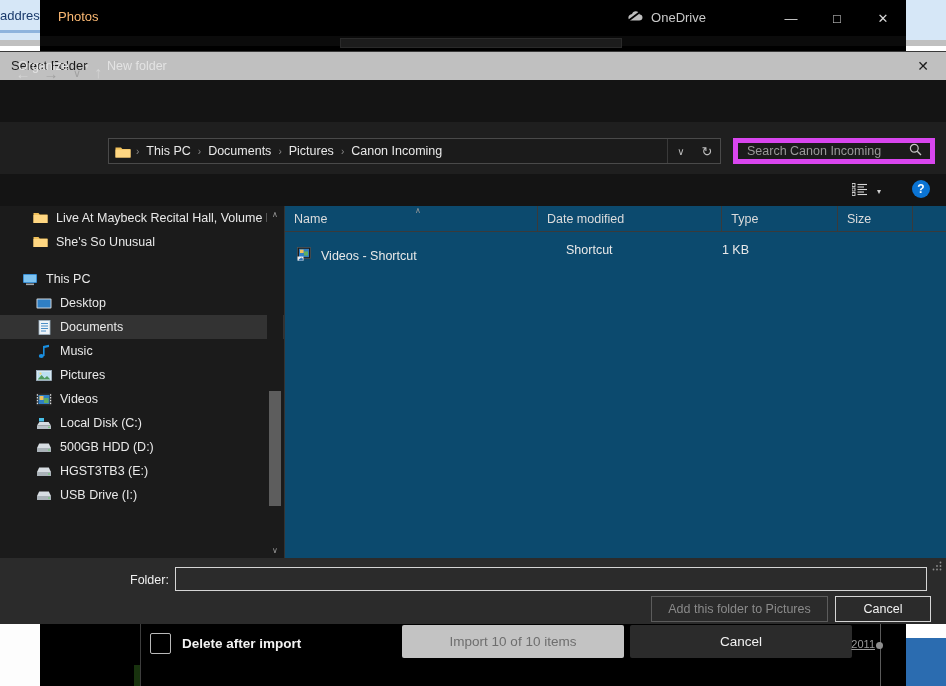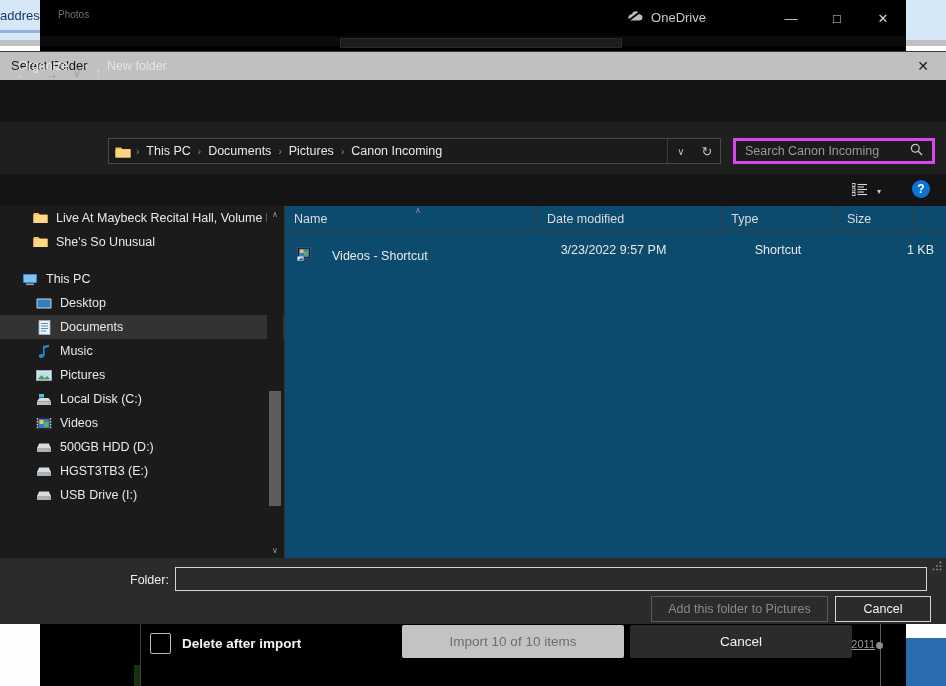--- a/index.html
+++ b/index.html
@@ -91,22 +91,22 @@
   }
   .photos-titlebar {
     position: absolute;
     left: 0; top: 0;
     width: 866px; height: 36px;
     background: #000000;
   }
   .photos-title {
     position: absolute;
     left: 18px; top: 9px;
-    font-size: 10px;
-    color: #737373;
+    font-size: 13px;
+    color: #fdba74;
   }
   .onedrive-group {
     position: absolute;
     right: 200px; top: 8px;
     display: flex;
     align-items: center;
     gap: 7px;
   }
   .onedrive-label {
     font-size: 13px;
@@ -350,21 +350,21 @@
   .addr-refresh {
     width: 26px; height: 100%;
     display: flex; align-items: center; justify-content: center;
     color: #bdbdbd; font-size: 13px;
   }
 
   .searchbox {
     position: absolute;
     left: 733px; top: 86px;
     width: 202px; height: 26px;
-    border: 3px solid #d946ef;
+    border: 5px solid #d946ef;
     background: #1b1b1b;
     display: flex;
     align-items: center;
     box-sizing: border-box;
   }
   .search-input {
     background: transparent;
     border: none;
     outline: none;
     color: #d0d0d0;
@@ -527,21 +527,21 @@
 
   .file-row {
     position: absolute;
     left: 0; top: 32px;
     width: 661px; height: 24px;
     display: flex;
     align-items: center;
     font-size: 12.5px;
     color: #e9e9e9;
   }
-  .fr-name { width: 272px; display: flex; align-items: center; gap: 20px; padding-left: 12px; box-sizing: border-box; margin-top: 11px;}
+  .fr-name { width: 272px; display: flex; align-items: center; gap: 9px; padding-left: 12px; box-sizing: border-box; margin-top: 11px;}
   .fr-date { width: 198px; padding-left: 9px; box-sizing: border-box;}
   .fr-type { width: 124px; padding-left: 9px; box-sizing: border-box;}
   .fr-size { width: 80px; padding-right: 12px; box-sizing: border-box; text-align: right;}
 
   
   .dlg-footer {
     position: absolute;
     left: 0; top: 506px;
     width: 946px; height: 66px;
     background: #2b2b2b;
@@ -827,47 +827,47 @@
               <path d="M1.6 10.4l4-4.3 3 3.1 2.4-2.2 3.4 3.4z" fill="#4f9b5e"></path>
               <circle cx="4.5" cy="4.6" r="1.1" fill="#f5d76e"></circle>
             </svg>
           </span>
           <span>Pictures</span>
         </div>
 
         <div class="tree-item ti-indent-2">
           <span class="tico">
             <svg width="16" height="13" viewBox="0 0 16 13">
-              <path d="M1 8.5h14v3.5H1z" fill="#b9c1c7"></path>
-              <path d="M1 8.5l2.4-3.5h9.2L15 8.5z" fill="#d7dde2"></path>
-              <rect x="3" y="1" width="5" height="3.5" fill="#49c0e8"></rect>
-              <circle cx="13" cy="10.3" r="0.8" fill="#5fd35f"></circle>
-            </svg>
-          </span>
-          <span>Local Disk (C:)</span>
-        </div>
-
-        <div class="tree-item ti-indent-2">
-          <span class="tico">
-            <svg width="16" height="13" viewBox="0 0 16 13">
               <rect x="0.5" y="0.5" width="15" height="12" fill="#2a2a2a"></rect>
               <rect x="2.5" y="2" width="11" height="9" fill="#2f7fc4"></rect>
               <rect x="3.5" y="3" width="4" height="4" fill="#f0c05a"></rect>
               <rect x="8" y="5" width="4.5" height="5" fill="#5fae5f"></rect>
               <rect x="0.8" y="1.2" width="1.2" height="1.5" fill="#dddddd"></rect>
               <rect x="0.8" y="4" width="1.2" height="1.5" fill="#dddddd"></rect>
               <rect x="0.8" y="6.8" width="1.2" height="1.5" fill="#dddddd"></rect>
               <rect x="0.8" y="9.6" width="1.2" height="1.5" fill="#dddddd"></rect>
               <rect x="14" y="1.2" width="1.2" height="1.5" fill="#dddddd"></rect>
               <rect x="14" y="4" width="1.2" height="1.5" fill="#dddddd"></rect>
               <rect x="14" y="6.8" width="1.2" height="1.5" fill="#dddddd"></rect>
               <rect x="14" y="9.6" width="1.2" height="1.5" fill="#dddddd"></rect>
             </svg>
           </span>
           <span>Videos</span>
+        </div>
+
+        <div class="tree-item ti-indent-2">
+          <span class="tico">
+            <svg width="16" height="13" viewBox="0 0 16 13">
+              <path d="M1 8.5h14v3.5H1z" fill="#b9c1c7"></path>
+              <path d="M1 8.5l2.4-3.5h9.2L15 8.5z" fill="#d7dde2"></path>
+              <rect x="3" y="1" width="5" height="3.5" fill="#49c0e8"></rect>
+              <circle cx="13" cy="10.3" r="0.8" fill="#5fd35f"></circle>
+            </svg>
+          </span>
+          <span>Local Disk (C:)</span>
         </div>
 
         <div class="tree-item ti-indent-2">
           <span class="tico">
             <svg width="16" height="11" viewBox="0 0 16 11">
               <path d="M1 6h14v4H1z" fill="#aab2b8"></path>
               <path d="M1 6l2.2-4.5h9.6L15 6z" fill="#d7dde2"></path>
               <circle cx="13" cy="8" r="0.8" fill="#5fd35f"></circle>
             </svg>
           </span>
@@ -928,21 +928,20 @@
                 <rect x="0.5" y="0.5" width="13" height="11" fill="#1c1c1c" stroke="#555555" stroke-width="0.7"></rect>
                 <rect x="2" y="1.8" width="10" height="8.4" fill="#2f7fc4"></rect>
                 <rect x="3" y="2.6" width="3.6" height="3.4" fill="#f0c05a"></rect>
                 <rect x="7" y="4.4" width="4" height="4.2" fill="#5fae5f"></rect>
                 <path d="M0.5 9.5h6v4.2h-6z" fill="#eeeeee"></path>
                 <path d="M1.8 12.4l2.8-2.2v1.1h1.2v2.2H1.8z" fill="#2b6cb0"></path>
               </svg>
             </span>
             <span>Videos - Shortcut</span>
           </div>
-          <div class="fr-date">3/23/2022 9:57 PM</div>
           <div class="fr-type">Shortcut</div>
           <div class="fr-size">1 KB</div>
         </div>
       </div>
     </div>
 
     <div class="dlg-footer"></div>
     <div class="folder-label">Folder:</div>
     <input class="folder-input" type="text" value="" style="">
     <div class="btn-add">Add this folder to Pictures</div>

